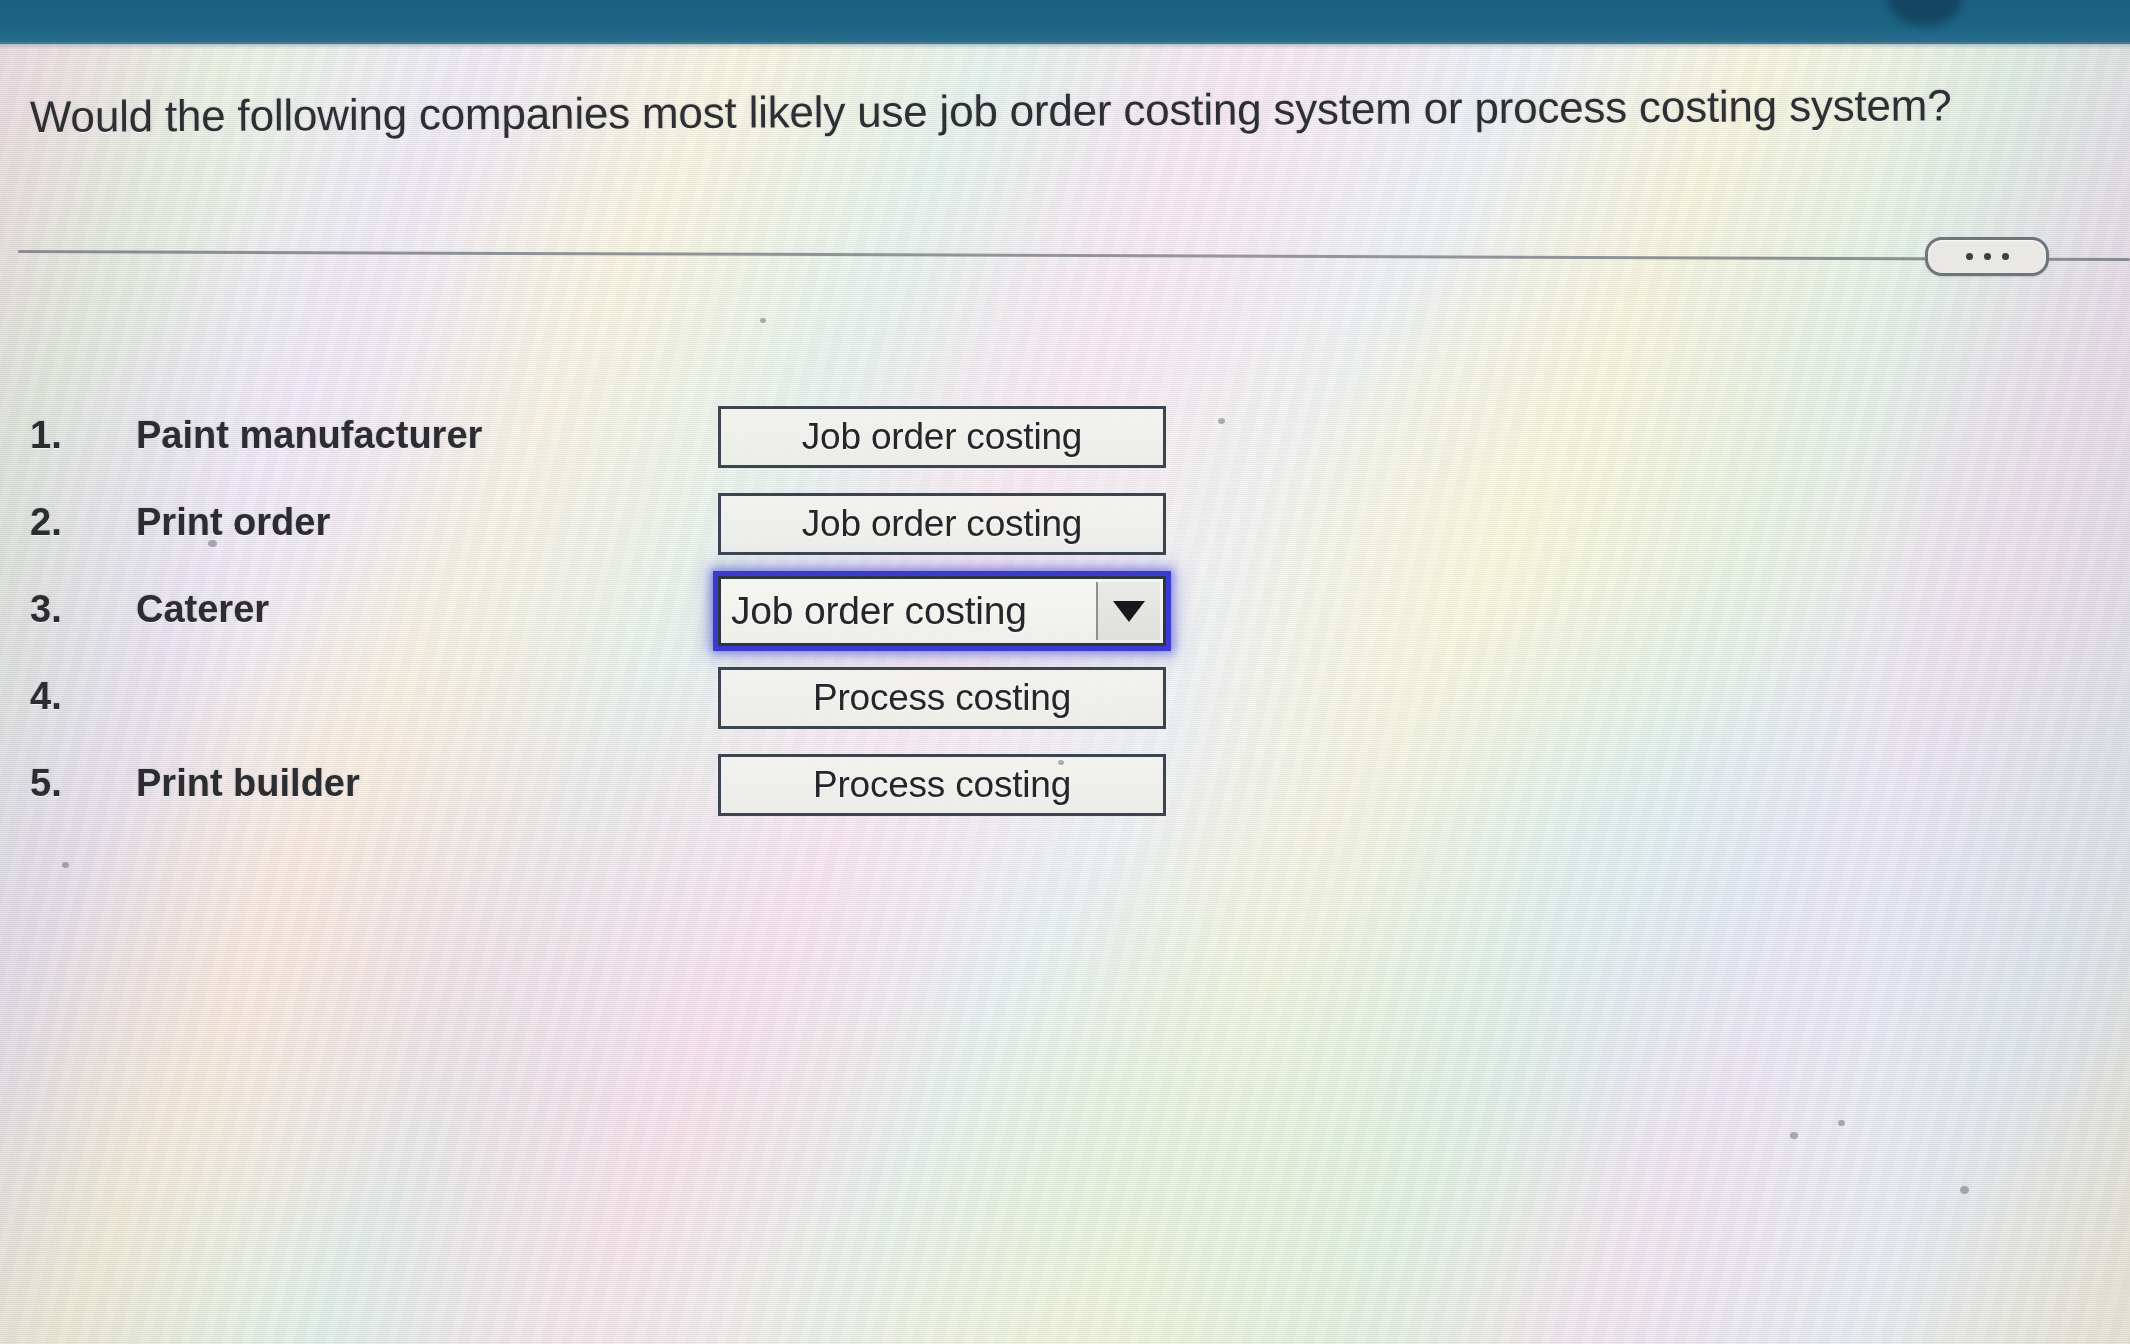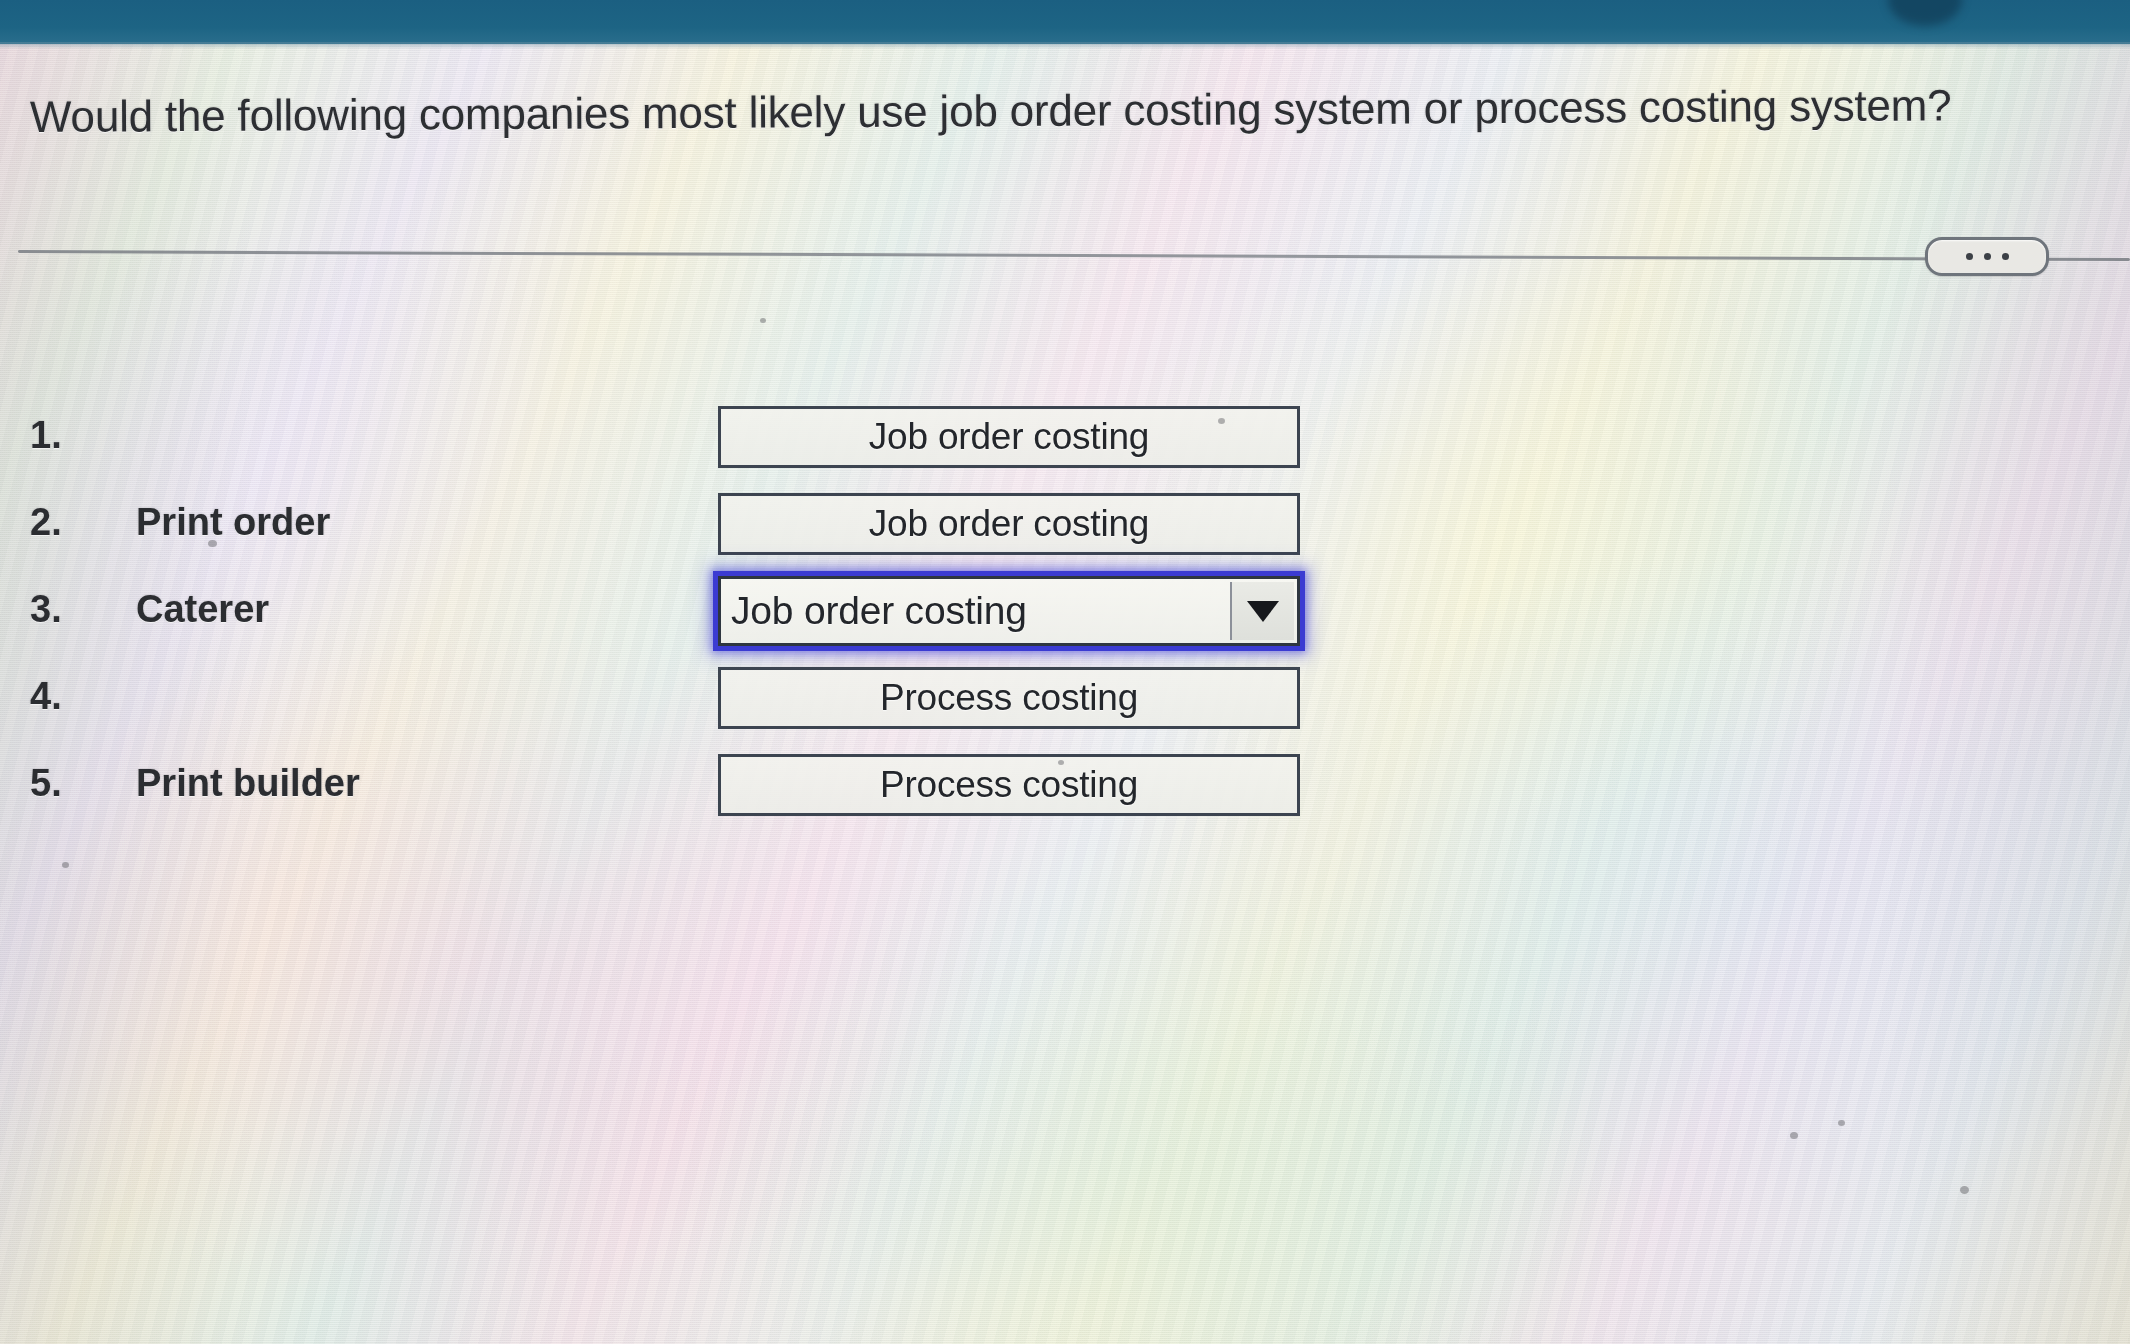--- a/index.html
+++ b/index.html
@@ -190,21 +190,21 @@
     white-space: nowrap;
     color: #2b2d31;
     text-shadow: 0 1px 1px rgba(255,255,255,0.8), 0 0 2px rgba(60,60,70,0.35);
   }
 
   
   .select-box {
     position: absolute;
     left: 718px;
     top: 6px;
-    width: 582px;
+    width: 448px;
     height: 62px;
     box-sizing: border-box;
     border: 3px solid #3c4450;
     background: linear-gradient(180deg, rgba(243,243,238,0.88), rgba(236,237,232,0.88));
     display: flex;
     align-items: center;
     justify-content: center;
     cursor: pointer;
   }
   .select-text {
@@ -280,20 +280,21 @@
   <div class="ellipsis-pill">
     <span class="dot"></span>
     <span class="dot"></span>
     <span class="dot"></span>
   </div>
 
   <div class="rows">
 
     <div class="row">
       <span class="row-num">1.</span>
+      <span class="row-label">Paint manufacturer</span>
       <div class="select-box">
         <span class="select-text">Job order costing</span>
       </div>
     </div>
 
     <div class="row">
       <span class="row-num">2.</span>
       <span class="row-label">Print order</span>
       <div class="select-box">
         <span class="select-text">Job order costing</span>

